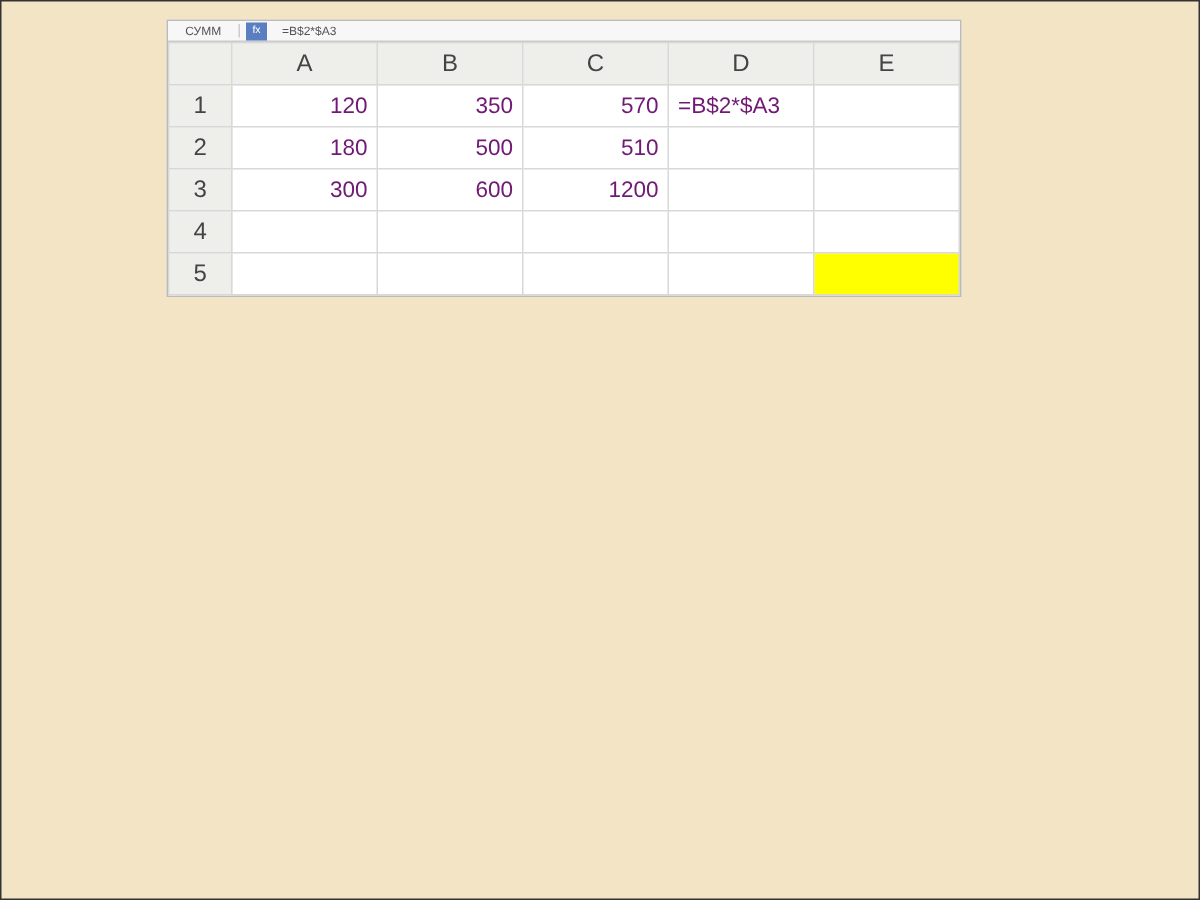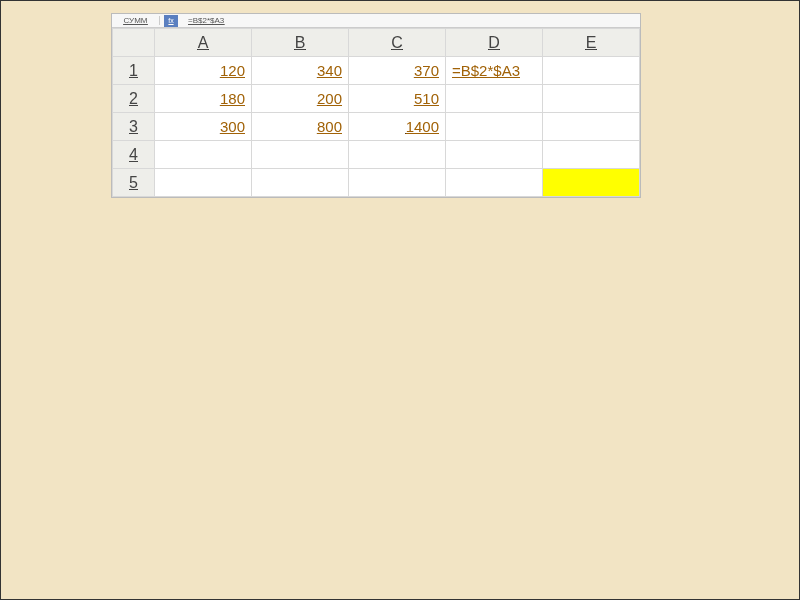--- a/index.html
+++ b/index.html
@@ -1,15 +1,15 @@
 <!DOCTYPE html>
 <html><head>
   <meta charset="utf-8">
   <style>
-    * { box-sizing: border-box; margin: 0; padding: 0; text-decoration: underline; }
+    * { box-sizing: border-box; margin: 0; padding: 0; }
     body {
       width: 800px;
       height: 600px;
       background: #f2e4c4;
       font-family: Arial, sans-serif;
       font-size: 14px;
       position: relative;
       border: 1px solid #333;
       overflow: hidden;
     }
@@ -77,21 +77,21 @@
     th.row-header {
       background: #eeeeea;
       font-weight: normal;
       text-align: center;
       font-size: 16px;
       color: #444;
       width: 42px;
     }
     td.cell {
       font-size: 15px;
-      color: #a16207;
+      color: #701a75;
     }
     td.num {
       text-align: right;
     }
     td.txt {
       text-align: left;
     }
     td.highlight {
       background: #ffff00;
     }
@@ -111,38 +111,38 @@
       <th class="corner"></th>
       <th class="col-header">A</th>
       <th class="col-header">B</th>
       <th class="col-header">C</th>
       <th class="col-header">D</th>
       <th class="col-header">E</th>
     </tr>
     <tr>
       <th class="row-header">1</th>
       <td class="cell num">120</td>
-      <td class="cell num">340</td>
-      <td class="cell num">370</td>
+      <td class="cell num">350</td>
+      <td class="cell num">570</td>
       <td class="cell txt">=B$2*$A3</td>
       <td class="cell num"></td>
     </tr>
     <tr>
       <th class="row-header">2</th>
       <td class="cell num">180</td>
-      <td class="cell num">200</td>
+      <td class="cell num">500</td>
       <td class="cell num">510</td>
       <td class="cell num"></td>
       <td class="cell num"></td>
     </tr>
     <tr>
       <th class="row-header">3</th>
       <td class="cell num">300</td>
-      <td class="cell num">800</td>
-      <td class="cell num">1400</td>
+      <td class="cell num">600</td>
+      <td class="cell num">1200</td>
       <td class="cell num"></td>
       <td class="cell num"></td>
     </tr>
     <tr>
       <th class="row-header">4</th>
       <td class="cell num"></td>
       <td class="cell num"></td>
       <td class="cell num"></td>
       <td class="cell num"></td>
       <td class="cell num"></td>

